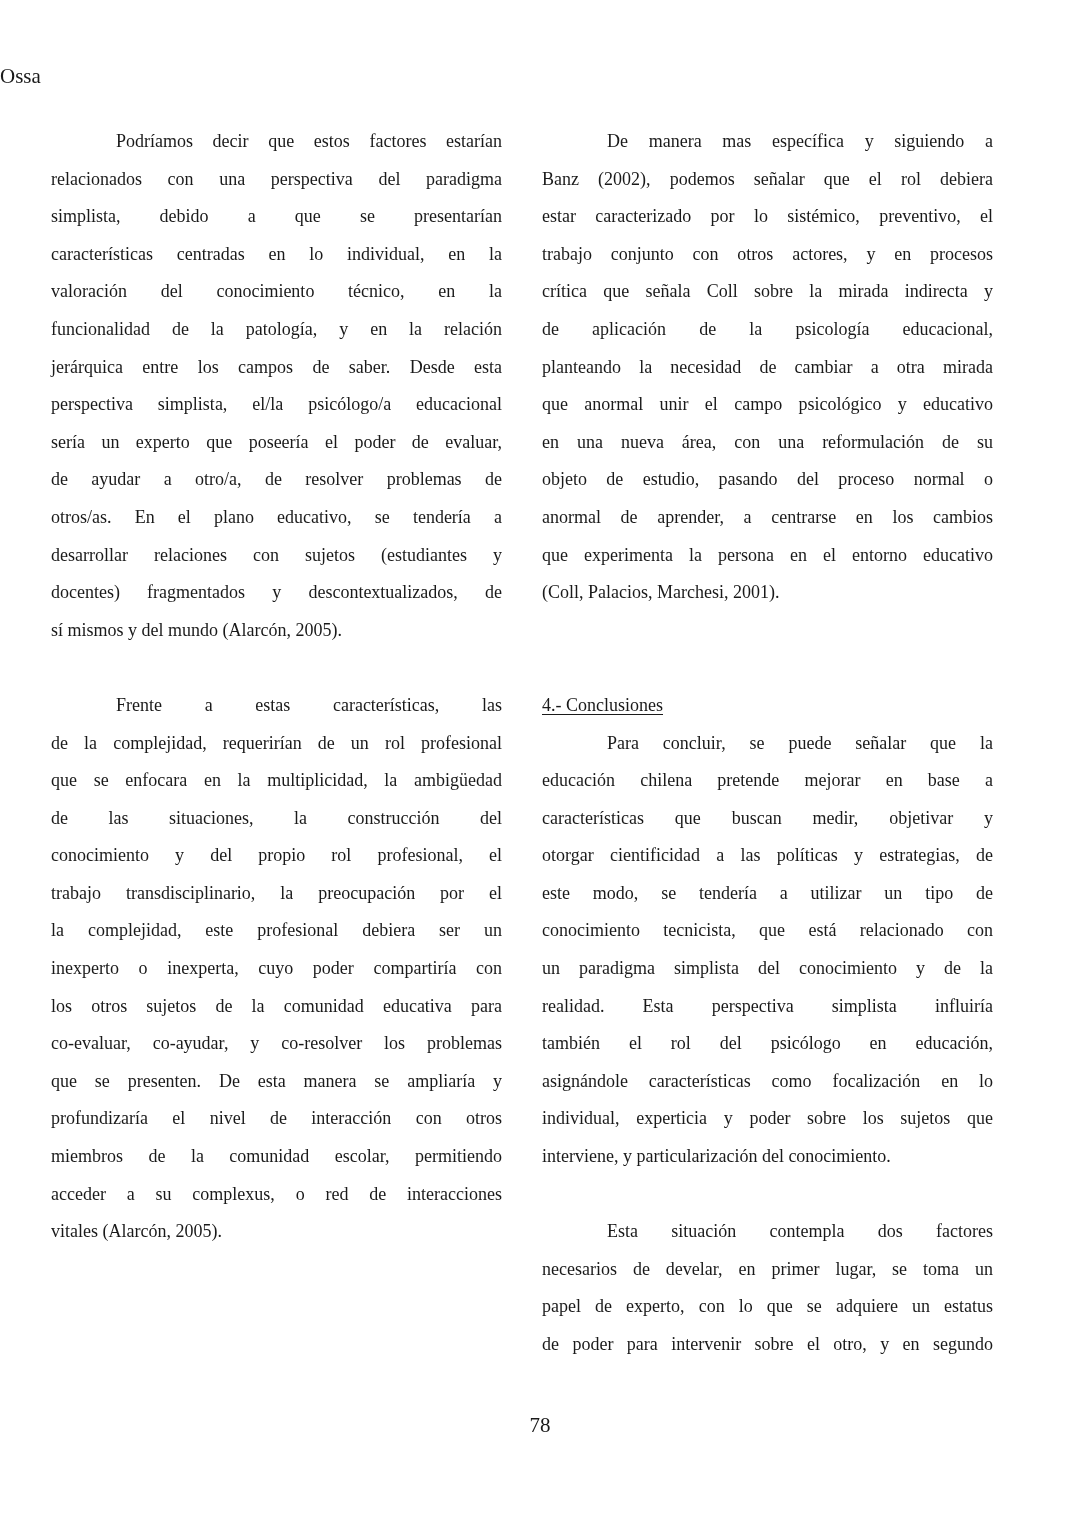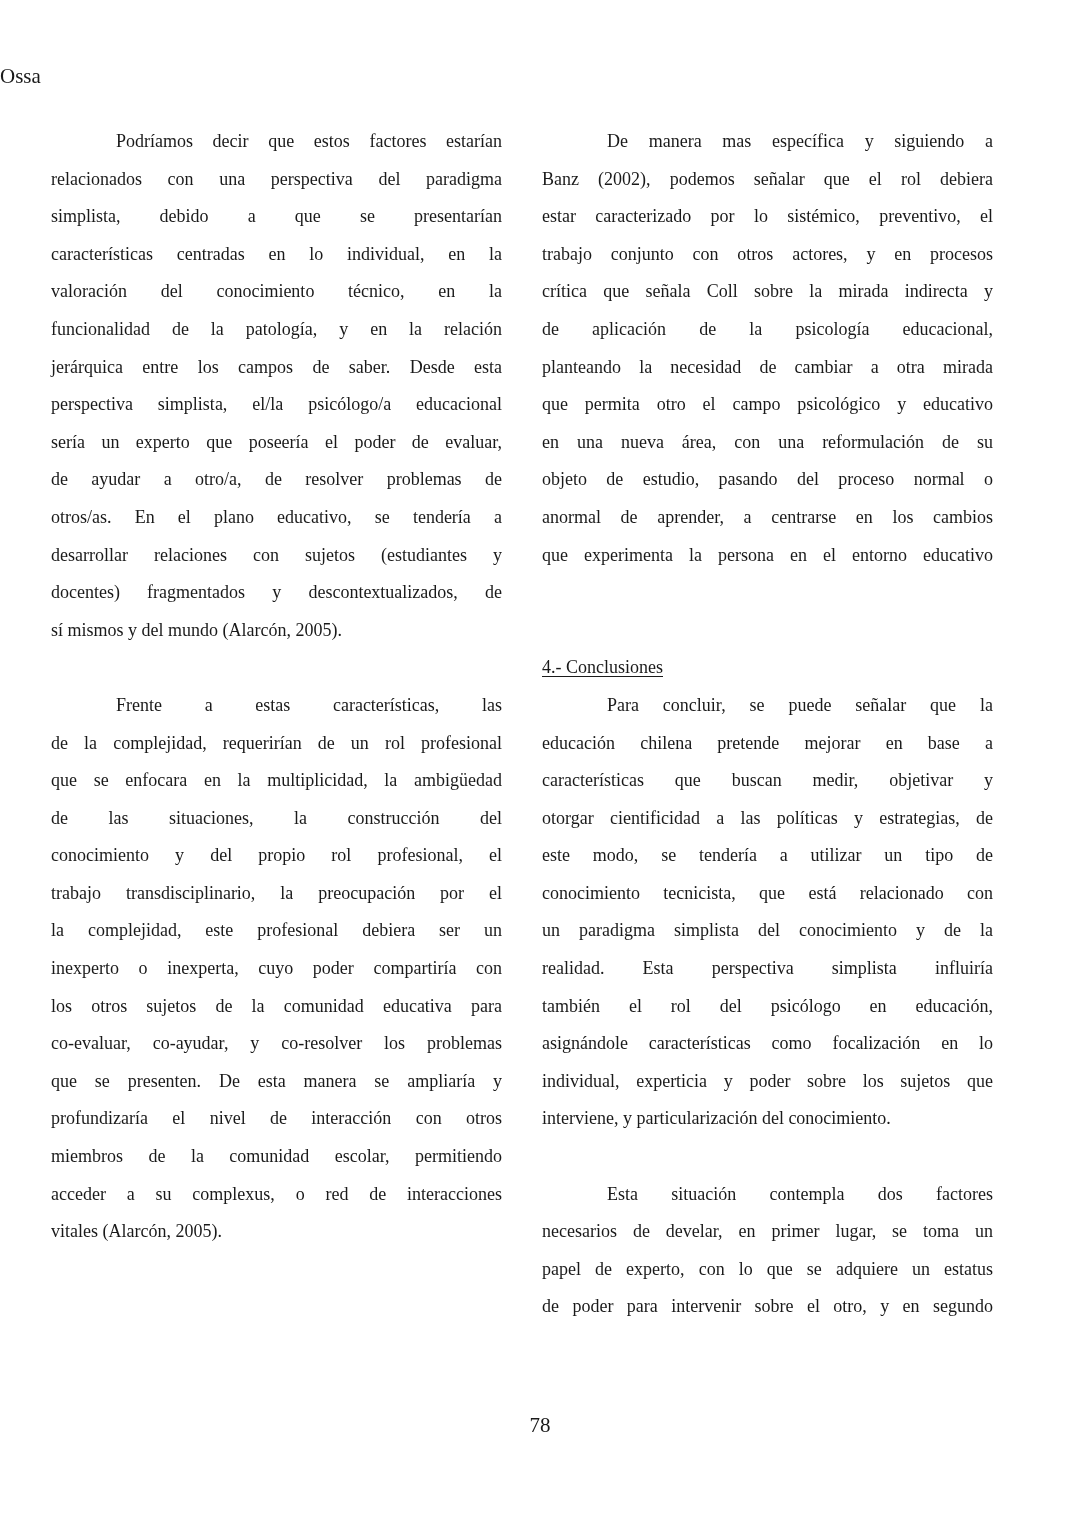--- a/index.html
+++ b/index.html
@@ -110,25 +110,26 @@
 
 <div class="column col-right">
   <p class="para">
     <span class="line indent">De manera mas específica y siguiendo a</span>
     <span class="line">Banz (2002), podemos señalar que el rol debiera</span>
     <span class="line">estar caracterizado por lo sistémico, preventivo, el</span>
     <span class="line">trabajo conjunto con otros actores, y en procesos</span>
     <span class="line">crítica que señala Coll sobre la mirada indirecta y</span>
     <span class="line">de aplicación de la psicología educacional,</span>
     <span class="line">planteando la necesidad de cambiar a otra mirada</span>
-    <span class="line">que permita otro el campo psicológico y educativo</span>
+    <span class="line">que anormal unir el campo psicológico y educativo</span>
     <span class="line">en una nueva área, con una reformulación de su</span>
     <span class="line">objeto de estudio, pasando del proceso normal o</span>
     <span class="line">anormal de aprender, a centrarse en los cambios</span>
     <span class="line">que experimenta la persona en el entorno educativo</span>
+    <span class="line last">(Coll, Palacios, Marchesi, 2001).</span>
   </p>
   <div class="gap-1"></div>
   <div class="gap-1"></div>
   <span class="heading">4.- Conclusiones</span>
   <p class="para">
     <span class="line indent">Para concluir, se puede señalar que la</span>
     <span class="line">educación chilena pretende mejorar en base a</span>
     <span class="line">características que buscan medir, objetivar y</span>
     <span class="line">otorgar cientificidad a las políticas y estrategias, de</span>
     <span class="line">este modo, se tendería a utilizar un tipo de</span>

